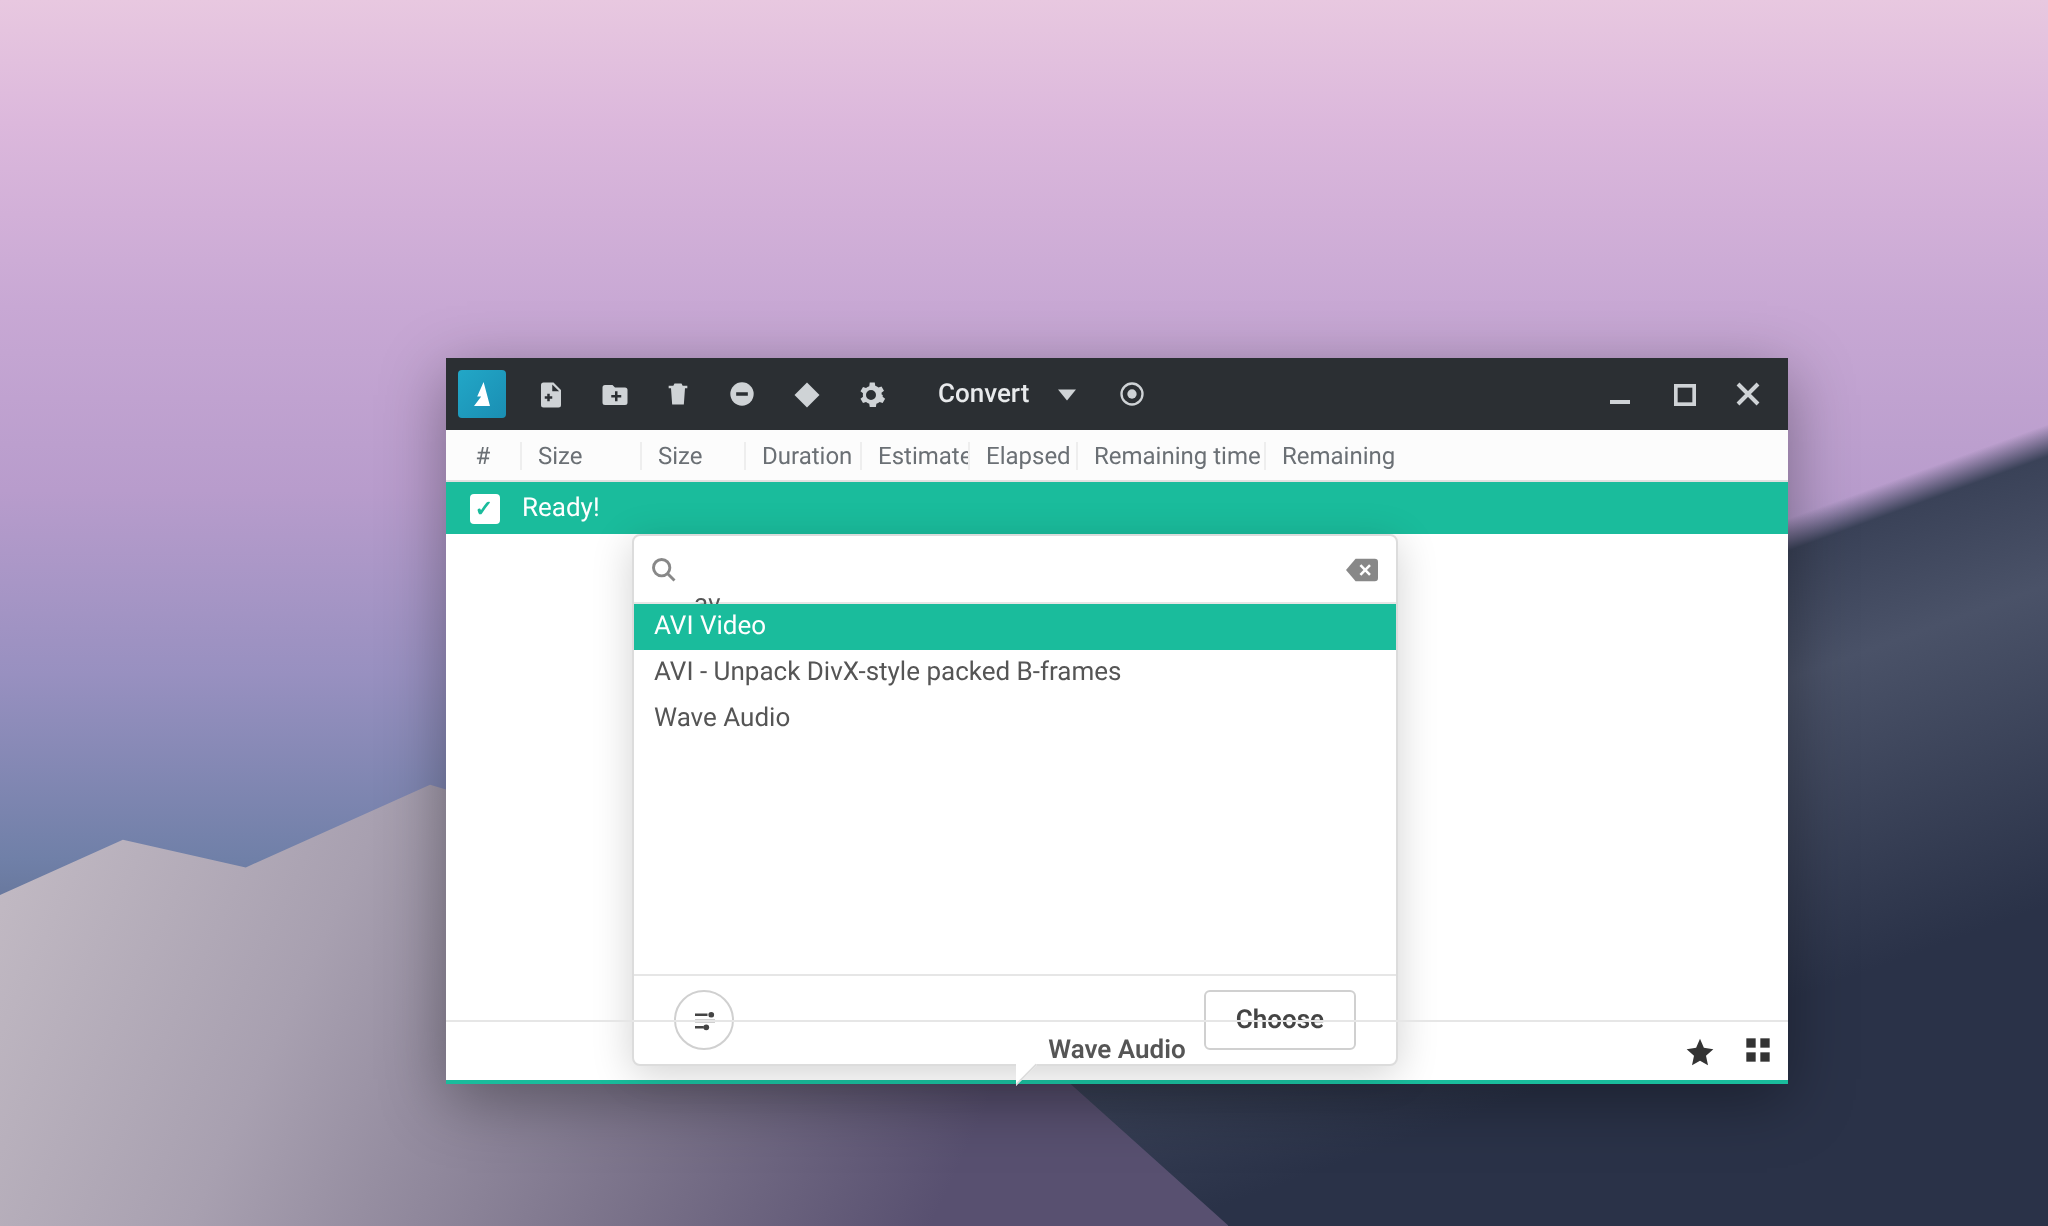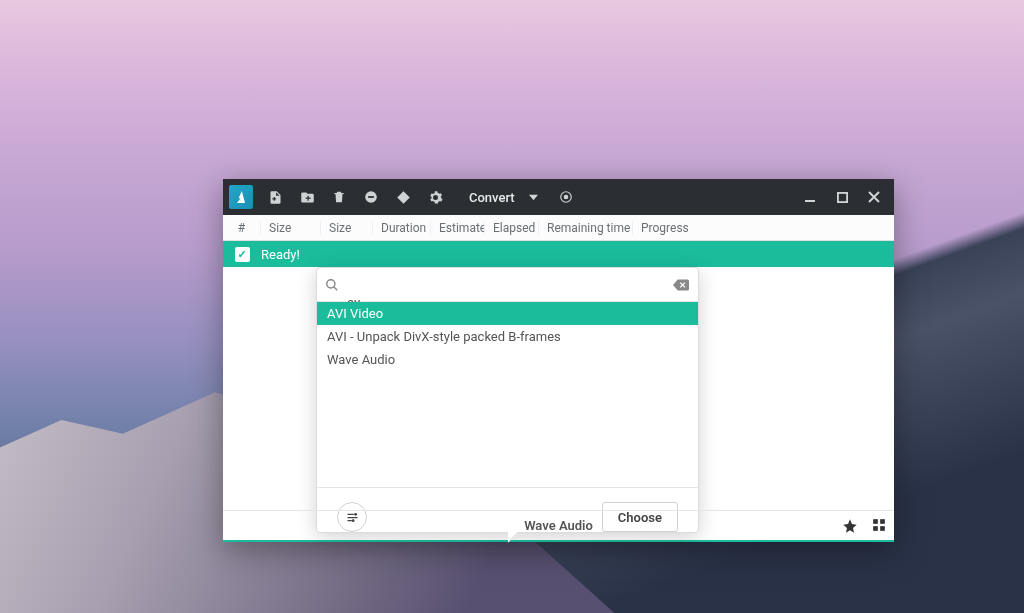--- a/index.html
+++ b/index.html
@@ -210,21 +210,21 @@
   align-items: center;
   padding: 0 10px;
   font-size: 13px;
   color: #555;
   cursor: pointer;
 }
 .list .item.selected { background: #1abc9c; color: #fff; }
 .actions {
   height: 44px;
   display: flex;
-  align-items: flex-end;
+  align-items: center;
   justify-content: space-between;
   padding: 0 20px;
 }
 .circle-btn {
   width: 30px;
   height: 30px;
   border-radius: 50%;
   border: 1px solid #d0d0d0;
   display: flex;
   align-items: center;
@@ -325,21 +325,21 @@
   </div>
 
   <div class="columns">
     <div style="width:38px;text-align:center">#</div>
     <div style="width:60px">Size</div>
     <div style="width:52px">Size</div>
     <div style="width:58px">Duration</div>
     <div style="width:54px">Estimate</div>
     <div style="width:54px">Elapsed t</div>
     <div style="width:94px">Remaining time</div>
-    <div style="flex:1;border-right:none">Progress</div>
+    <div style="flex:1;border-right:none">Remaining</div>
   </div>
 
   <div class="row">
     <div class="chk">
       <div class="chk-box">✓</div>
     </div>
     <div class="status">Ready!</div>
   </div>
 
   <div class="main-area">

